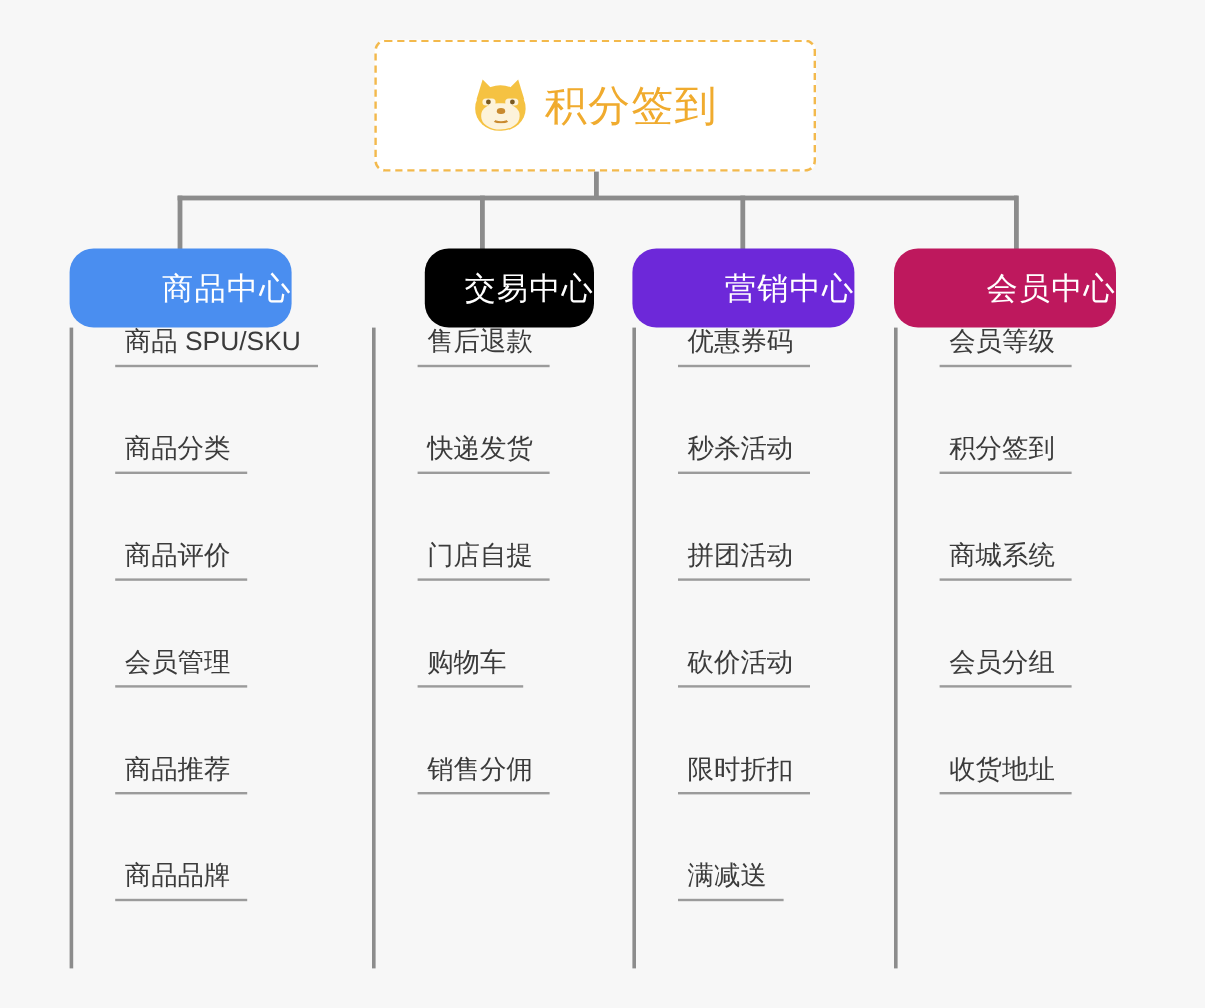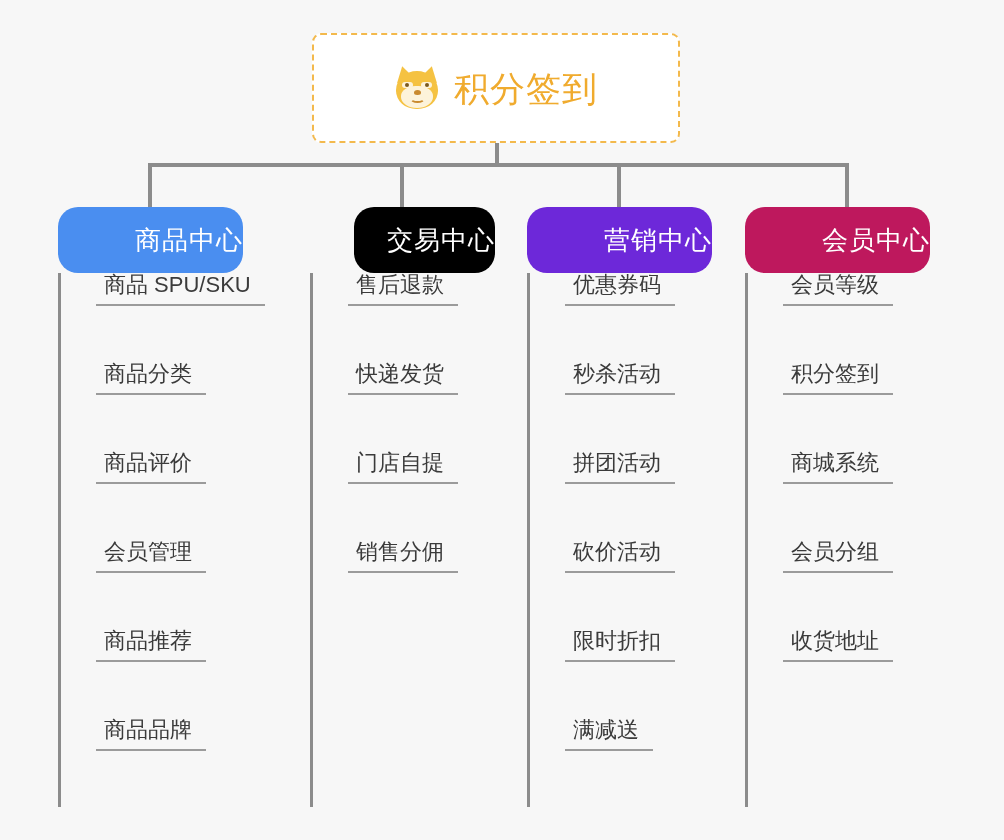--- a/index.html
+++ b/index.html
@@ -246,20 +246,23 @@
           <div class="leaf">
             <div class="leaf-inner"><span class="leaf-label">售后退款</span></div>
           </div>
           <div class="leaf">
             <div class="leaf-inner"><span class="leaf-label">快递发货</span></div>
           </div>
           <div class="leaf">
             <div class="leaf-inner"><span class="leaf-label">门店自提</span></div>
           </div>
           <div class="leaf">
+            <div class="leaf-inner"><span class="leaf-label">购物车</span></div>
+          </div>
+          <div class="leaf">
             <div class="leaf-inner"><span class="leaf-label">销售分佣</span></div>
           </div>
         </div>
       </div>
       <div class="branch" style="left: 527px; width: 185px;">
         <div class="branch-header" style="background: #6d28d9; padding-left: 16px;">
           <span>营销中心</span>
         </div>
         <div class="branch-trunk" style="height: 534px;"></div>
         <div class="leaf-list">

